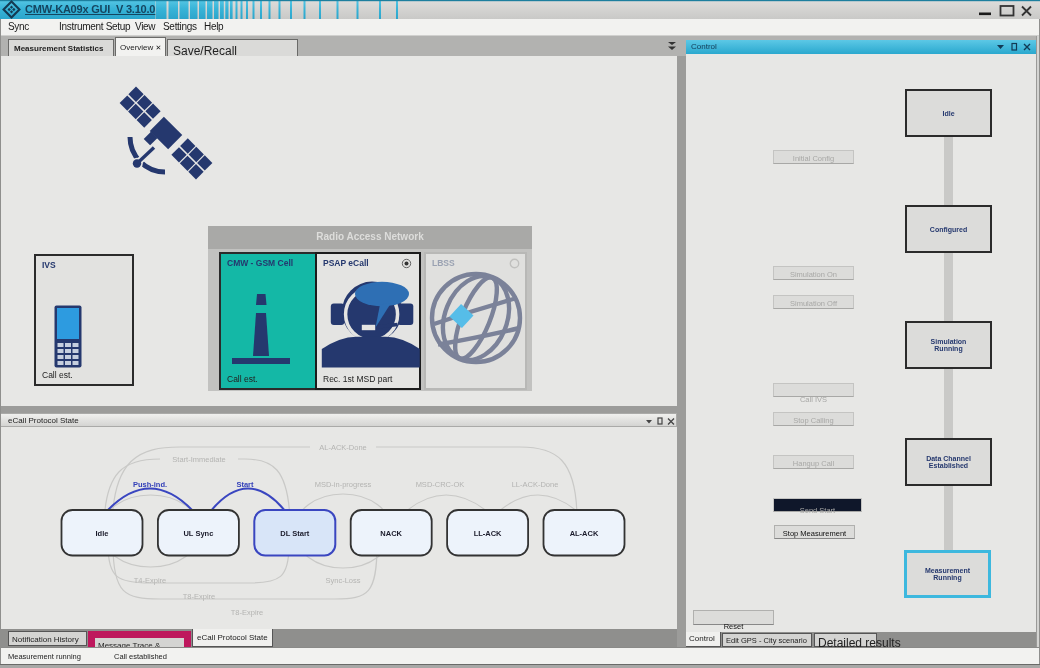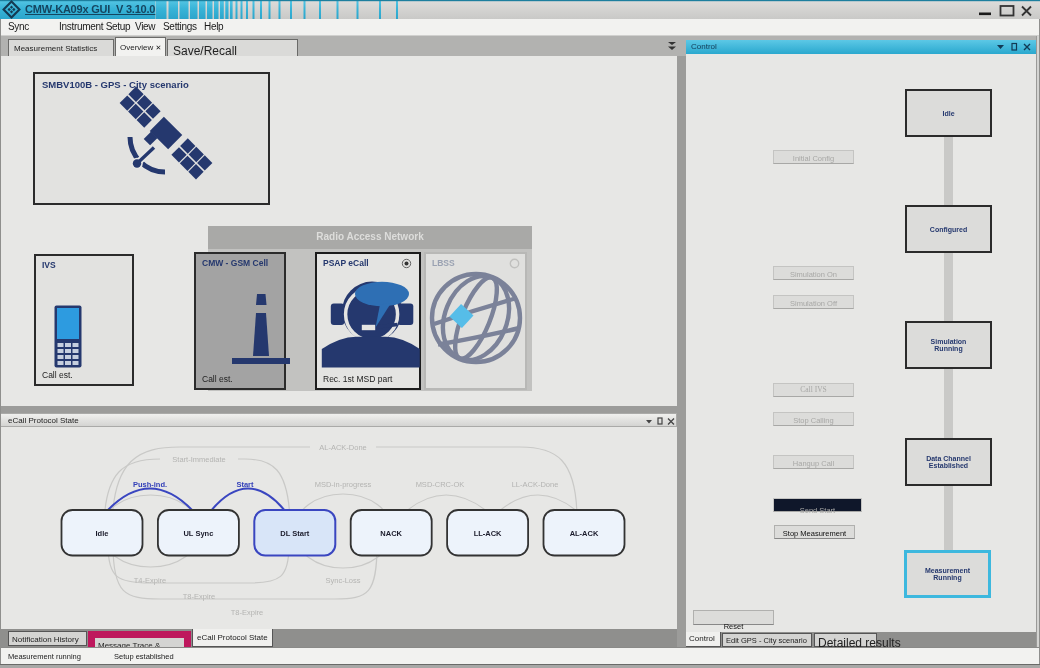--- a/index.html
+++ b/index.html
@@ -73,34 +73,31 @@
 <div class="abs" style="left:0;top:19px;width:1040px;height:17px;background:#f2f2f0;border-bottom:1px solid #d0d0ce;">
   <div class="abs" style="top:2px;left:8px;font-size:10px;letter-spacing:-0.3px;color:#1a1a1a;">Sync</div>
   <div class="abs" style="top:2px;left:32px;font-size:10px;letter-spacing:-0.3px;color:#1a1a1a;margin-top:40px;">Base</div>
   <div class="abs" style="top:2px;left:59px;font-size:10px;letter-spacing:-0.3px;color:#1a1a1a;">Instrument Setup</div>
   <div class="abs" style="top:2px;left:135px;font-size:10px;letter-spacing:-0.3px;color:#1a1a1a;">View</div>
   <div class="abs" style="top:2px;left:163px;font-size:10px;letter-spacing:-0.3px;color:#1a1a1a;">Settings</div>
   <div class="abs" style="top:2px;left:204px;font-size:10px;letter-spacing:-0.3px;color:#1a1a1a;">Help</div>
 </div>
 
 <div class="abs" style="left:0;top:36px;width:686px;height:20px;background:#b2b2b0;">
-  <div class="abs" style="left:8px;top:3px;width:106px;height:17px;background:#dadad8;border:1px solid #6a6a68;border-bottom:none;font-size:8px;color:#222;padding:4px 0 0 5px;">Measurement Statistics</div>
+  <div class="abs" style="left:8px;top:3px;width:106px;height:17px;background:#dadad8;border:1px solid #6a6a68;border-bottom:none;font-size:8px;color:#222;padding:4px 0 0 5px;font-weight:bold;">Measurement Statistics</div>
   <div class="abs" style="left:115px;top:1px;width:51px;height:19px;background:#f2f2f0;border:1px solid #6a6a68;border-bottom:none;font-size:8px;color:#222;padding:5px 0 0 4px;">Overview <span style="font-size:7px;">✕</span></div>
   <div class="abs" style="left:167px;top:3px;width:131px;height:17px;background:#dadad8;border:1px solid #6a6a68;border-bottom:none;font-size:12px;color:#222;padding:4px 0 0 5px;">Save/Recall application settings</div>
   <svg width="10" height="9" style="position:absolute;left:667px;top:6px;">
     <path d="M1 0 L9 0 L5 3 Z" fill="#333"></path>
     <path d="M1 4.5 L9 4.5 L5 8 Z" fill="#333"></path>
   </svg>
 </div>
 
 <div class="abs" id="overview" style="left:0;top:56px;width:677px;height:350px;background:#e7e7e5;">
 
-  <div class="abs" style="left:33px;top:16px;width:237px;height:133px;background:#e2e2e0;border:2px solid #2b2b2b;">
-    <div class="abs" style="left:7px;top:5px;font-size:9.5px;font-weight:bold;color:#25386e;">SMBV100B - GPS - City scenario</div>
-  </div>
 
   <svg width="127" height="106" style="position:absolute;left:97px;top:30px;" viewBox="0 0 127 106">
     <g fill="#25386e">
       <g transform="translate(69,47) rotate(45)">
         <rect x="-13" y="-10" width="26" height="20"></rect>
         <rect x="-11.5" y="9.5" width="9" height="10.5"></rect>
         <rect x="-54" y="-11.6" width="10.8" height="10.8"></rect>
           <rect x="-42" y="-11.6" width="10.8" height="10.8"></rect>
           <rect x="-30" y="-11.6" width="10.8" height="10.8"></rect>
         <rect x="-54" y="0.8" width="10.8" height="10.8"></rect>
@@ -141,21 +138,21 @@
         <rect x="18.5" y="44" width="6" height="4"></rect>
       <rect x="3.5" y="50" width="6" height="4"></rect>
         <rect x="11" y="50" width="6" height="4"></rect>
         <rect x="18.5" y="50" width="6" height="4"></rect>
       <rect x="3.5" y="56" width="6" height="4"></rect>
         <rect x="11" y="56" width="6" height="4"></rect>
         <rect x="18.5" y="56" width="6" height="4"></rect>
     </g>
   </svg>
 
-  <div class="abs" style="left:194px;top:196px;width:92px;height:138px;background:#a3a3a3;border:2px solid #2b2b2b;">
+  <div class="abs" style="left:219px;top:196px;width:100px;height:138px;background:#14b8a6;border:2px solid #2b2b2b;">
     <div class="abs" style="left:6px;top:4px;font-size:8.5px;font-weight:bold;color:#25386e;">CMW - GSM Cell</div>
     <div class="abs" style="left:6px;bottom:4px;font-size:8.5px;color:#222;">Call est.</div>
   </div>
   <svg width="80" height="74" style="position:absolute;left:220px;top:238px;">
     <g fill="#25386e">
       <polygon points="37,0 45.5,0 46.5,11 36,11"></polygon>
       <polygon points="36,19 46,19 49,62 33,62"></polygon>
       <rect x="12" y="64" width="58" height="6"></rect>
     </g>
   </svg>
@@ -300,36 +297,36 @@
 
   <div class="abs" style="left:219px;top:35px;width:87px;height:48px;background:#dcdcda;border:2.5px solid #2b2b2b;display:flex;align-items:center;justify-content:center;text-align:center;font-size:7px;font-weight:bold;color:#25386e;">Idle</div>
   <div class="abs" style="left:219px;top:151px;width:87px;height:48px;background:#dcdcda;border:2.5px solid #2b2b2b;display:flex;align-items:center;justify-content:center;text-align:center;font-size:7px;font-weight:bold;color:#25386e;">Configured</div>
   <div class="abs" style="left:219px;top:267px;width:87px;height:48px;background:#dcdcda;border:2.5px solid #2b2b2b;display:flex;align-items:center;justify-content:center;text-align:center;font-size:7px;font-weight:bold;color:#25386e;">Simulation<br>Running</div>
   <div class="abs" style="left:219px;top:384px;width:87px;height:48px;background:#dcdcda;border:2.5px solid #2b2b2b;display:flex;align-items:center;justify-content:center;text-align:center;font-size:7px;font-weight:bold;color:#25386e;">Data Channel<br>Established</div>
   <div class="abs" style="left:218px;top:496px;width:87px;height:48px;background:#dcdcda;border:3px solid #3db8de;display:flex;align-items:center;justify-content:center;text-align:center;font-size:7px;font-weight:bold;color:#25386e;">Measurement<br>Running</div>
 
   <div class="abs" style="left:87px;top:96px;width:81px;height:13.5px;background:#dcdcda;border:1px solid #c4c4c2;border-bottom-color:#a8a8a6;font-size:7.5px;color:#a8a8a6;text-align:center;padding-top:2.5px;">Initial Config</div>
   <div class="abs" style="left:87px;top:212px;width:81px;height:13.5px;background:#dcdcda;border:1px solid #c4c4c2;border-bottom-color:#a8a8a6;font-size:7.5px;color:#a8a8a6;text-align:center;padding-top:2.5px;">Simulation On</div>
   <div class="abs" style="left:87px;top:241px;width:81px;height:13.5px;background:#dcdcda;border:1px solid #c4c4c2;border-bottom-color:#a8a8a6;font-size:7.5px;color:#a8a8a6;text-align:center;padding-top:2.5px;">Simulation Off</div>
-  <div class="abs" style="left:87px;top:329px;width:81px;height:13.5px;background:#dcdcda;border:1px solid #c4c4c2;border-bottom-color:#a8a8a6;font-size:7.5px;color:#a8a8a6;text-align:center;padding-top:1px;font-family:Liberation Serif, serif;">Call IVS</div>
+  <div class="abs" style="left:87px;top:329px;width:81px;height:13.5px;background:#dcdcda;border:1px solid #c4c4c2;border-bottom-color:#a8a8a6;font-size:7.5px;color:#a8a8a6;text-align:center;padding-top:11px;">Call IVS</div>
   <div class="abs" style="left:87px;top:358px;width:81px;height:13.5px;background:#dcdcda;border:1px solid #c4c4c2;border-bottom-color:#a8a8a6;font-size:7.5px;color:#a8a8a6;text-align:center;padding-top:2.5px;">Stop Calling</div>
   <div class="abs" style="left:87px;top:401px;width:81px;height:13.5px;background:#dcdcda;border:1px solid #c4c4c2;border-bottom-color:#a8a8a6;font-size:7.5px;color:#a8a8a6;text-align:center;padding-top:2.5px;">Hangup Call</div>
   <div class="abs" style="left:87px;top:444px;width:89px;height:13.5px;background:#0f172a;border:1px solid #c4c4c2;border-bottom-color:#a8a8a6;font-size:7.5px;color:#a8a8a6;text-align:center;padding-top:7px;">Send Start</div>
   <div class="abs" style="left:88px;top:471px;width:81px;height:14px;background:#dcdcda;border:1px solid #b0b0ae;border-bottom-color:#888;font-size:7.5px;color:#111;text-align:center;padding-top:2.5px;">Stop Measurement</div>
   <div class="abs" style="left:7px;top:556px;width:81px;height:15px;background:#dcdcda;border:1px solid #b0b0ae;border-bottom-color:#888;font-size:7.5px;color:#111;text-align:center;padding-top:11px;">Reset</div>
 </div>
 
 <div class="abs" style="left:686px;top:632px;width:350px;height:15px;background:#8f8f8d;">
   <div class="abs" style="left:0px;top:0px;width:35px;height:15px;background:#f0f0ee;border:1px solid #555;border-top:none;border-left:none;font-size:8px;color:#222;padding:2px 0 0 3px;">Control</div>
   <div class="abs" style="left:36px;top:1px;width:90px;height:14px;background:#d4d4d2;border:1px solid #555;font-size:7.5px;color:#222;padding:2px 0 0 3px;white-space:nowrap;">Edit GPS - City scenario</div>
   <div class="abs" style="left:128px;top:1px;width:63px;height:14px;background:#d4d4d2;border:1px solid #555;font-size:12px;color:#222;padding:2px 0 0 3px;white-space:nowrap;">Detailed results</div>
 </div>
 
 <div class="abs" style="left:1036px;top:36px;width:4px;height:611px;background:#d4d4d2;border-left:1px solid #9a9a98;"></div>
 
 <div class="abs" style="left:0;top:647px;width:1040px;height:17px;background:#f2f2f0;border-top:1px solid #8a8a88;">
   <div class="abs" style="left:8px;top:4px;font-size:7.5px;color:#222;">Measurement running</div>
-  <div class="abs" style="left:114px;top:4px;font-size:7.5px;color:#222;">Setup established</div>
+  <div class="abs" style="left:114px;top:4px;font-size:7.5px;color:#222;">Call established</div>
 </div>
 <div class="abs" style="left:0;top:664px;width:1040px;height:4px;background:#a8a8a6;border-top:1px solid #6a6a68;"></div>
 
 <div class="abs" style="left:0;top:19px;width:1px;height:645px;background:#8f8f8d;"></div>
 <div class="abs" style="left:1039px;top:19px;width:1px;height:645px;background:#8f8f8d;"></div>
 
 </body></html>

